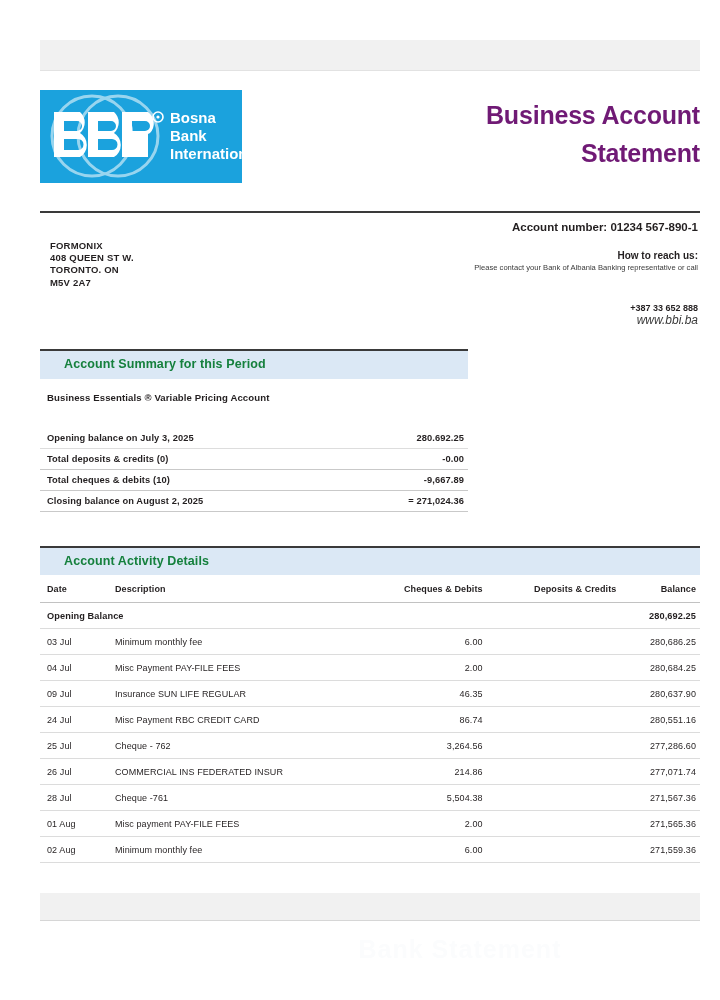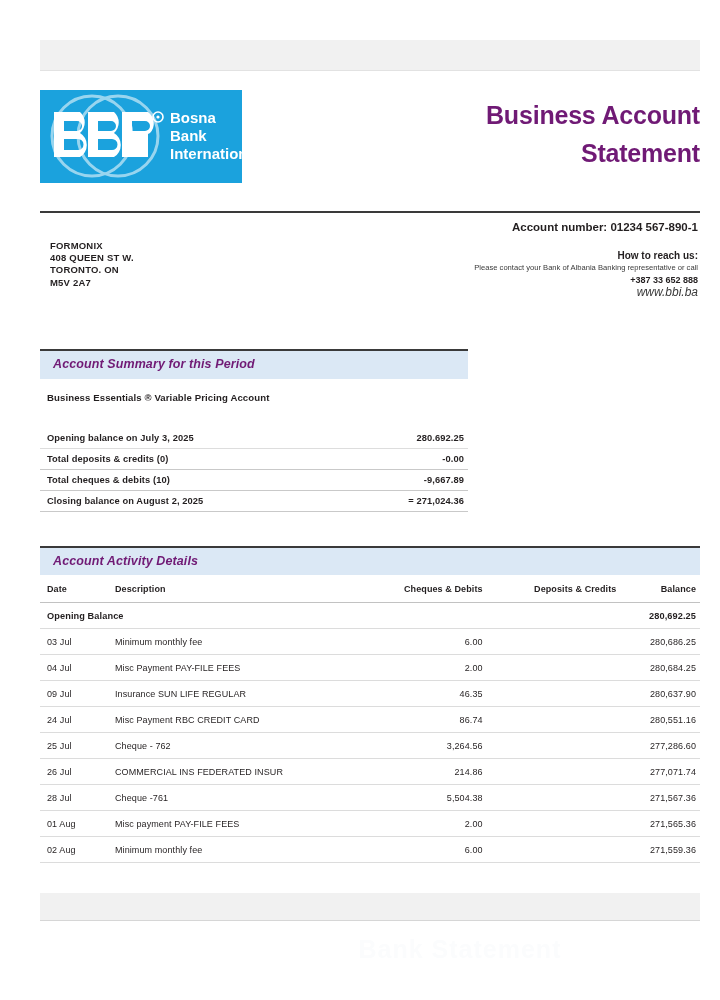--- a/index.html
+++ b/index.html
@@ -112,42 +112,42 @@
   }
   .meta-contact {
     font-size: 7.6px;
     line-height: 12px;
     color: #3a3a3a;
   }
   .meta-phone {
     font-size: 9px;
     font-weight: bold;
     line-height: 12px;
+    margin-top: 28px;
   }
   .meta-web {
     font-size: 12px;
     line-height: 12px;
     color: #3a3a3a;
     font-style: italic;
   }
 
   
   .section-bar {
     position: absolute;
     background: #dbe8f5;
     border-top: 2px solid #3a3a3a;
     box-sizing: border-box;
   }
   .section-bar .section-title {
-    color: #701a75;
+    color: #15803d;
     font-size: 12.5px;
     font-weight: bold;
-    padding: 6px 0 0 13px;
+    padding: 6px 0 0 24px;
     letter-spacing: 0.1px;
-    font-style: italic;
   }
   #summary-bar {
     left: 40px;
     top: 349px;
     width: 428px;
     height: 30px;
   }
   #activity-bar {
     left: 40px;
     top: 546px;

